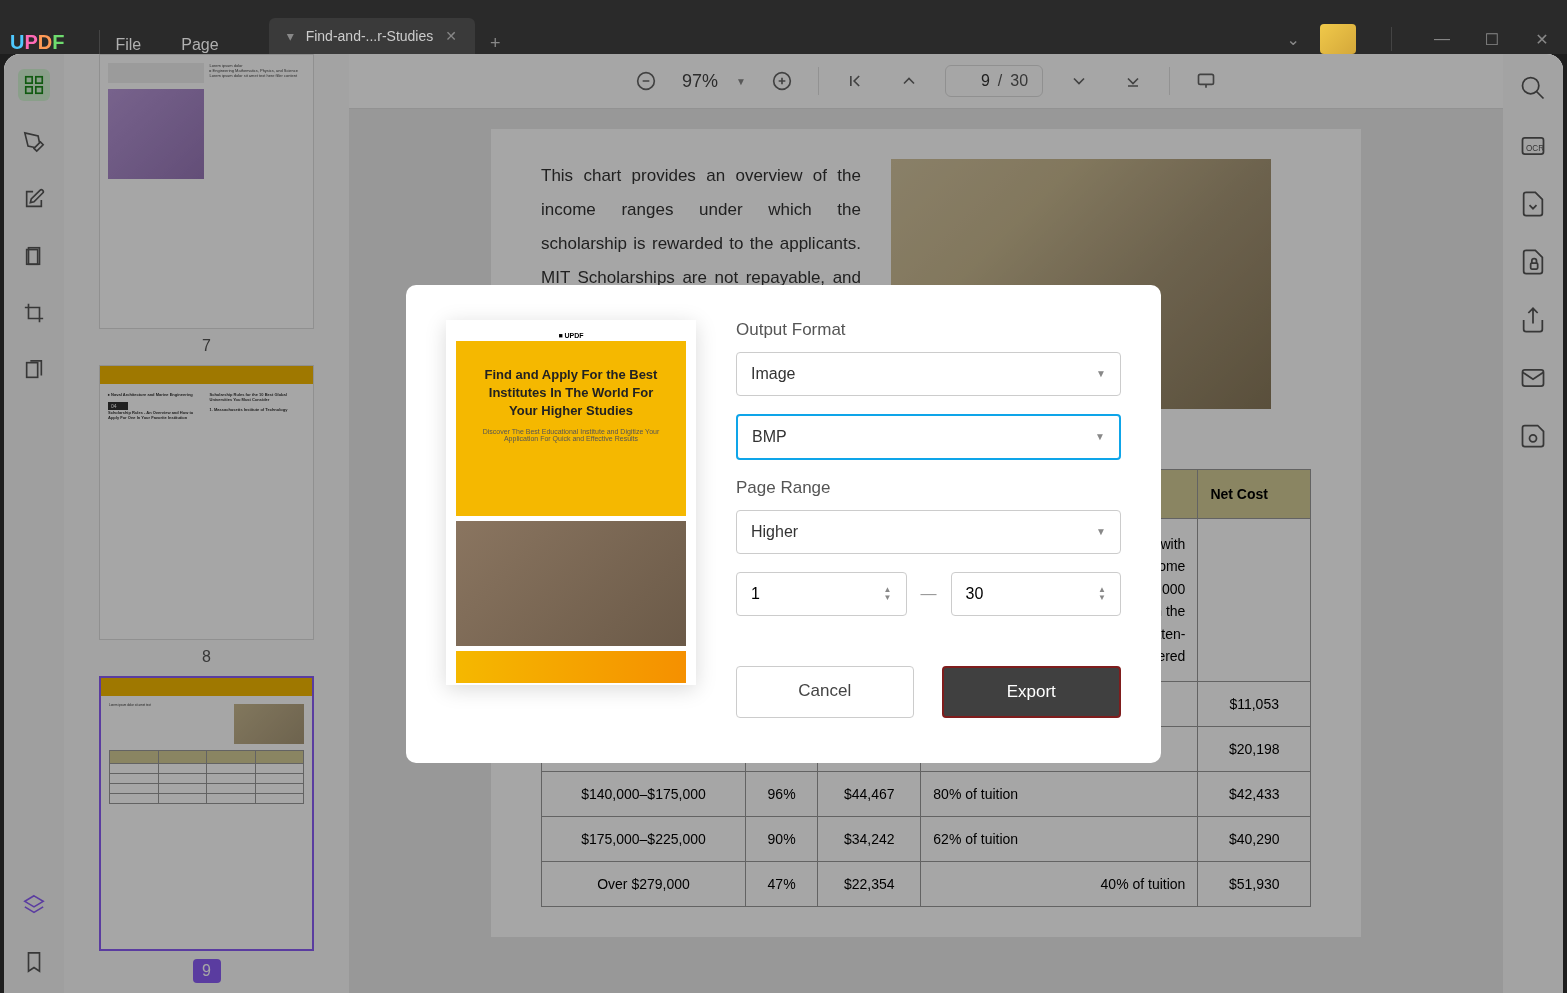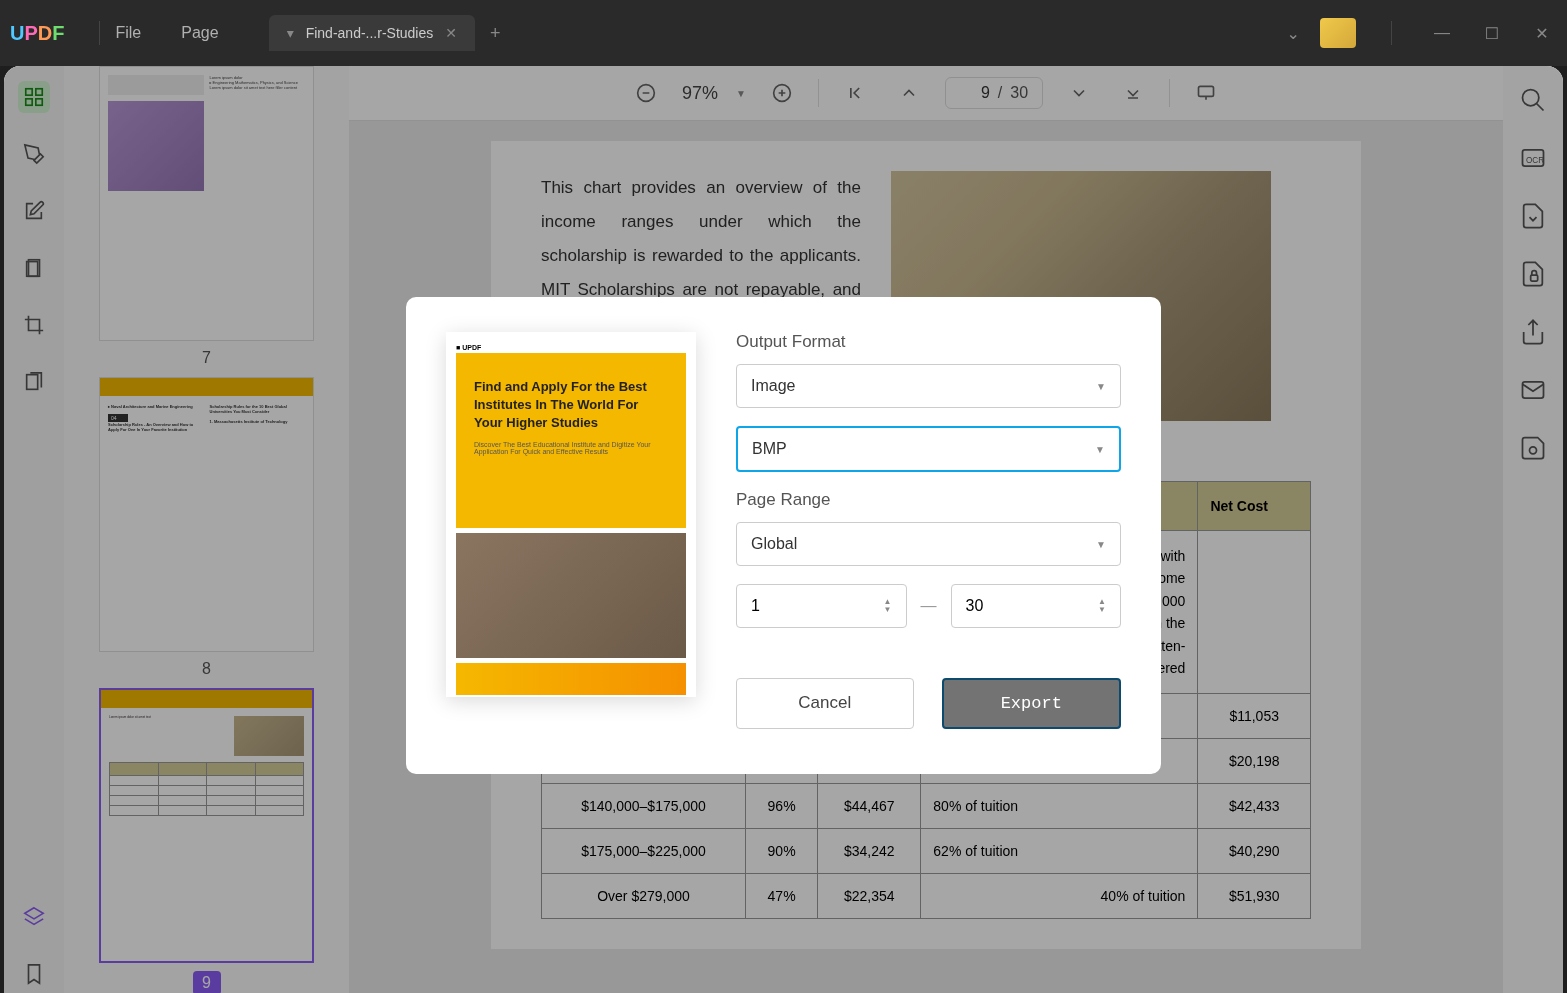--- a/index.html
+++ b/index.html
@@ -1,19 +1,19 @@
 <!DOCTYPE html>
 <html><head>
 <meta charset="utf-8">
 <style>
 * { margin: 0; padding: 0; box-sizing: border-box; font-family: -apple-system, BlinkMacSystemFont, 'Segoe UI', sans-serif; }
 body { background: #1e1e1e; width: 1567px; height: 993px; overflow: hidden; position: relative; }
 
 
-.titlebar { height: 66px; background: #2a2a2a; display: flex; align-items: center; padding: 0 10px; }
+.titlebar { height: 54px; background: #2a2a2a; display: flex; align-items: flex-end; padding: 0 10px; }
 .logo { font-size: 20px; font-weight: bold; margin-right: 20px; }
 .logo span:nth-child(1){color:#4fc9ff}.logo span:nth-child(2){color:#ff6ab6}.logo span:nth-child(3){color:#ff9a56}.logo span:nth-child(4){color:#6edc6e}
 .tb-divider { width: 1px; height: 24px; background: #444; margin: 0 15px; }
 .menu-item { color: #b0b0b0; font-size: 16px; margin-right: 40px; cursor: pointer; }
 .tab { background: #3a3a3a; border-radius: 6px 6px 0 0; padding: 10px 18px; display: flex; align-items: center; gap: 12px; color: #ccc; font-size: 14px; margin-left: 10px; }
 .tab-close { color: #888; cursor: pointer; }
 .tab-add { color: #888; margin-left: 15px; font-size: 18px; cursor: pointer; }
 .tb-right { margin-left: auto; display: flex; align-items: center; gap: 20px; color: #888; }
 .win-btn { width: 30px; text-align: center; cursor: pointer; }
 .premium-badge { width: 36px; height: 30px; background: linear-gradient(135deg,#f0c94a,#d4a83a); border-radius: 4px; }
@@ -62,38 +62,38 @@
 
 .right-toolbar { width: 60px; background: #fafafa; display: flex; flex-direction: column; align-items: center; padding-top: 20px; gap: 30px; }
 .rt-icon { width: 28px; height: 28px; cursor: pointer; }
 .rt-icon svg { width: 100%; height: 100%; fill: none; stroke: #555; stroke-width: 1.5; }
 
 
 .overlay { position: absolute; inset: 0; background: rgba(0,0,0,0.35); display: flex; align-items: center; justify-content: center; }
 .modal { width: 755px; background: #fff; border-radius: 10px; padding: 35px 40px 45px; display: flex; gap: 40px; }
 .modal-preview { width: 250px; height: 365px; background: #fff; box-shadow: 0 4px 20px rgba(0,0,0,0.15); position: relative; }
 .modal-preview::before { content: ''; position: absolute; right: -10px; top: -10px; bottom: 10px; width: 240px; background: #fff; box-shadow: 0 4px 12px rgba(0,0,0,0.1); z-index: -1; }
-.mp-inner { padding: 10px; }
+.mp-inner { padding: 10px; text-align: center; }
 .mp-yellow { background: #f5b800; padding: 25px 18px; height: 175px; }
 .mp-title { font-size: 13px; font-weight: bold; color: #222; line-height: 1.4; }
 .mp-sub { font-size: 7px; color: #555; margin-top: 8px; }
 .mp-img { height: 125px; background: linear-gradient(135deg,#8a7560,#6b5a48); margin-top: 5px; }
 .mp-grad { height: 32px; background: linear-gradient(90deg,#f5b800,#f59000); margin-top: 5px; }
 .modal-form { flex: 1; }
 .form-label { font-size: 17px; color: #555; margin-bottom: 12px; }
 .form-select { width: 100%; border: 1px solid #ccc; border-radius: 4px; padding: 12px 14px; font-size: 16px; color: #333; background: #fff; cursor: pointer; display: flex; justify-content: space-between; align-items: center; margin-bottom: 18px; }
 .form-select.highlighted { border: 2px solid #0ea5e9; }
 .dd-arrow { font-size: 10px; color: #888; }
 .range-row { display: flex; align-items: center; gap: 14px; margin-bottom: 30px; }
 .num-input { flex: 1; border: 1px solid #ccc; border-radius: 4px; padding: 12px 14px; font-size: 16px; display: flex; justify-content: space-between; align-items: center; }
 .spinner { display: flex; flex-direction: column; font-size: 8px; color: #888; line-height: 1; }
 .btn-row { display: flex; gap: 28px; margin-top: 50px; }
 .btn { flex: 1; padding: 14px; font-size: 17px; border-radius: 4px; text-align: center; cursor: pointer; }
 .btn-cancel { background: #fff; border: 1px solid #ccc; color: #444; }
-.btn-export { background: #737373; border: 2px solid #0c4a6e; color: #fff; font-family: Liberation Mono, monospace; }
+.btn-export { background: #404040; border: 2px solid #7f1d1d; color: #fff; }
 </style>
 </head>
 <body>
 
 <div class="titlebar">
   <div class="logo"><span>U</span><span>P</span><span>D</span><span>F</span></div>
   <div class="tb-divider"></div>
   <div class="menu-item">File</div>
   <div class="menu-item">Page</div>
   <div class="tab">
@@ -400,21 +400,21 @@
         <div class="form-select">
           <span>Image</span>
           <span class="dd-arrow">▼</span>
         </div>
         <div class="form-select highlighted">
           <span>BMP</span>
           <span class="dd-arrow">▼</span>
         </div>
         <div class="form-label">Page Range</div>
         <div class="form-select">
-          <span>Global</span>
+          <span>Higher</span>
           <span class="dd-arrow">▼</span>
         </div>
         <div class="range-row">
           <div class="num-input">
             <span>1</span>
             <div class="spinner">
                 <span>▲</span>
                 <span>▼</span>
               </div>
           </div>

